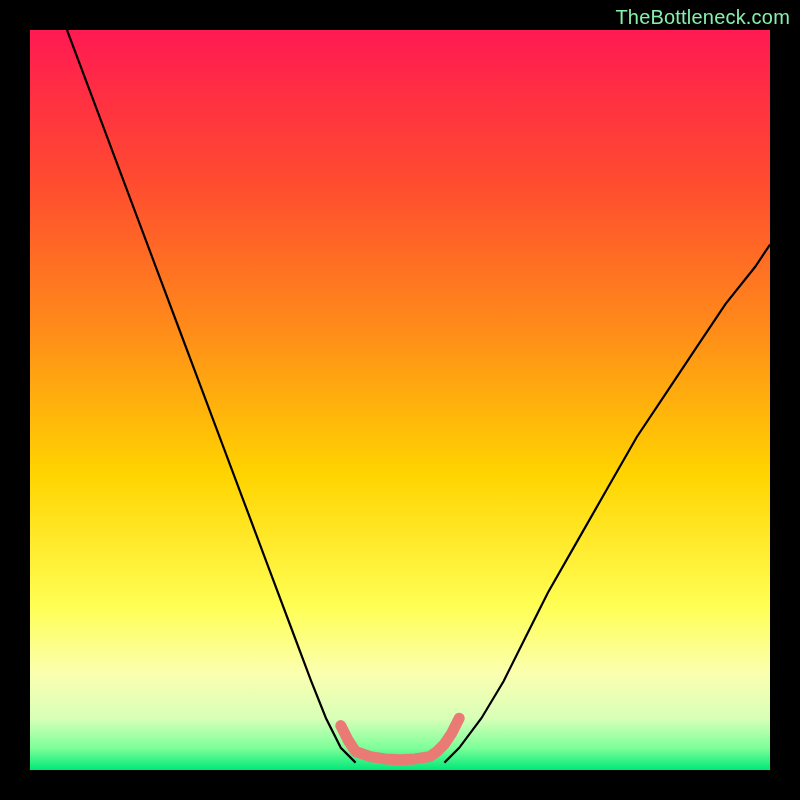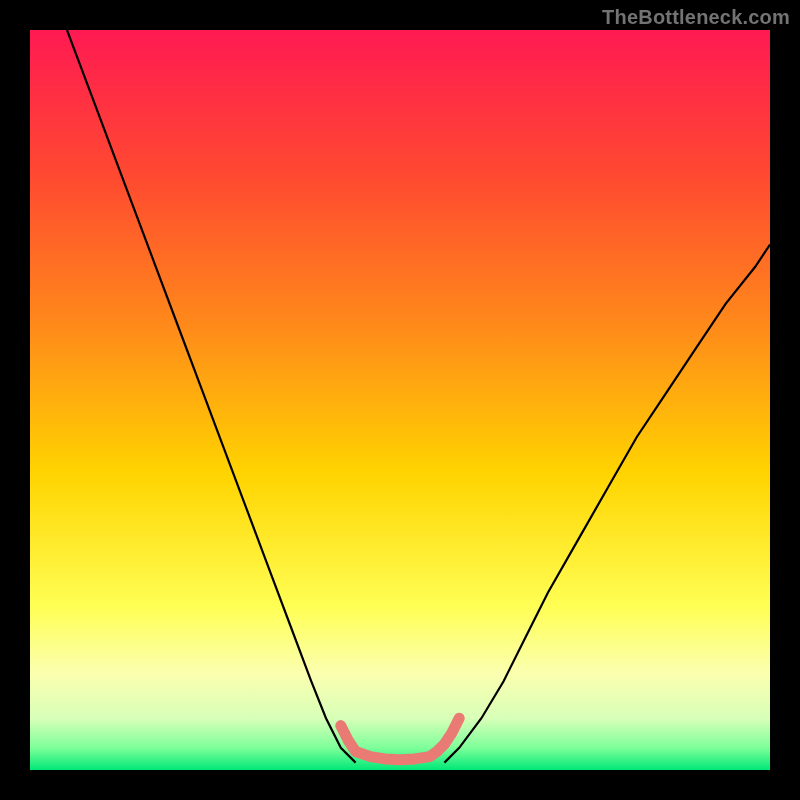--- a/index.html
+++ b/index.html
@@ -21,23 +21,23 @@
     position: absolute;
     left: 30px;
     top: 30px;
     width: 740px;
     height: 740px;
   }
   .watermark {
     position: absolute;
     top: 6px;
     right: 10px;
-    color: #737373;
+    color: #86efac;
     font-size: 20px;
-    font-weight: 700;
+    font-weight: 400;
     letter-spacing: 0.2px;
     user-select: none;
   }
 </style>
 </head>
 <body>
 
 <div class="frame">
   <div class="watermark">TheBottleneck.com</div>
 

